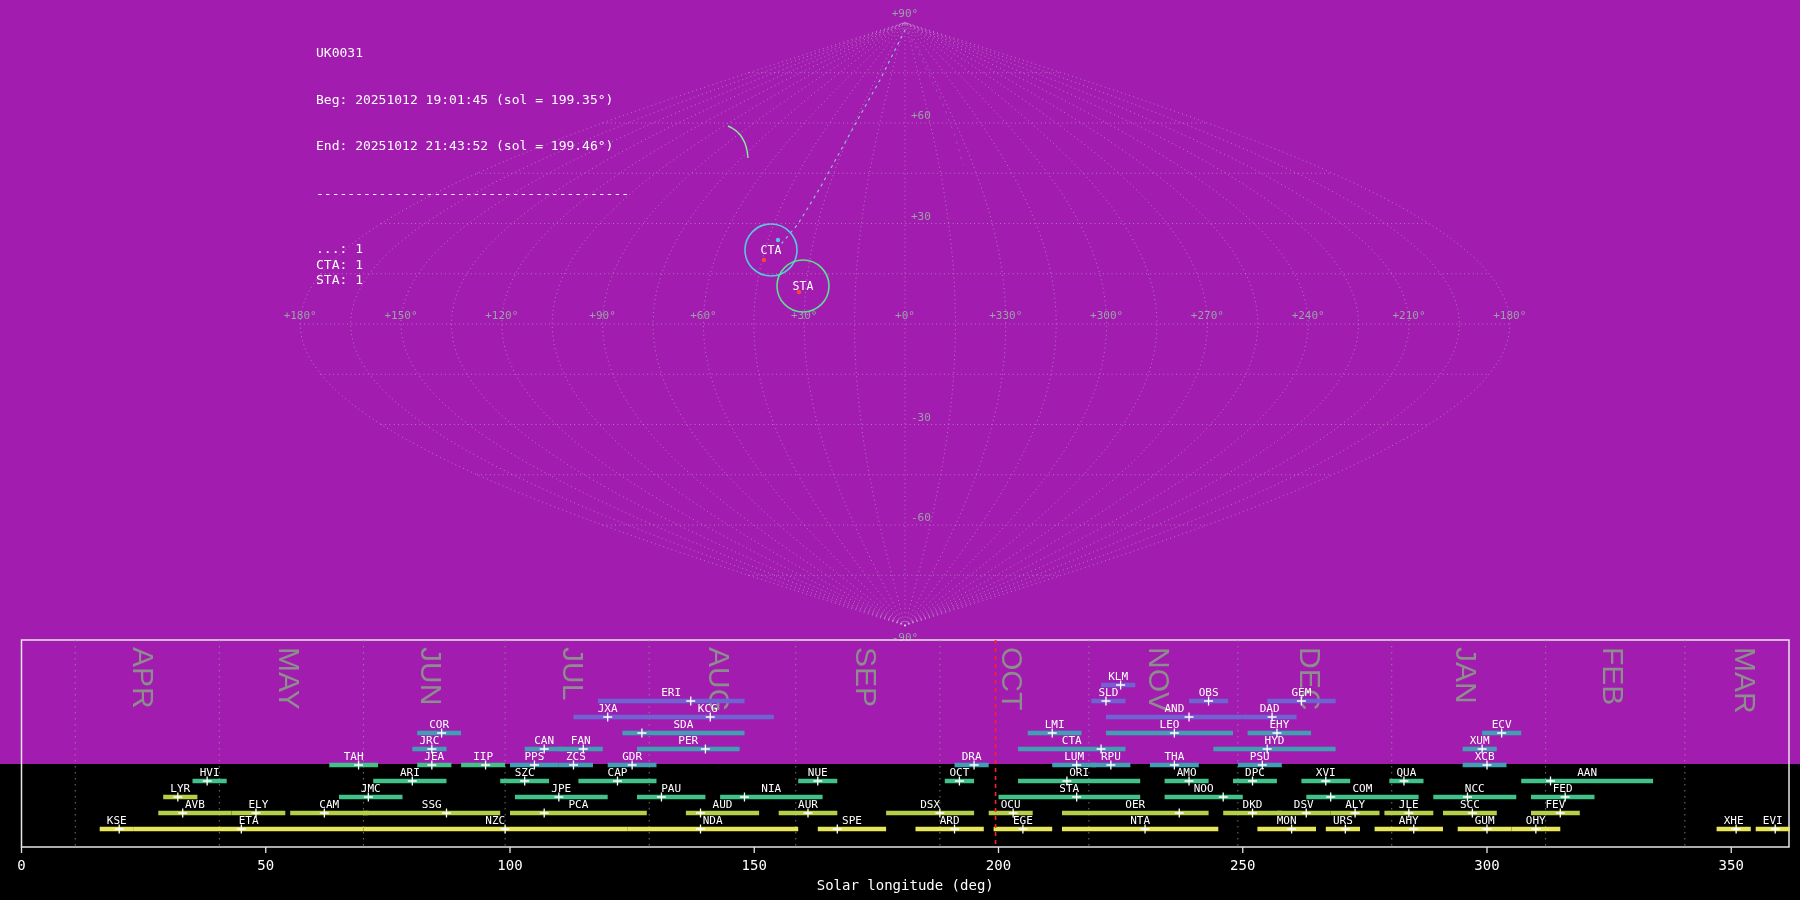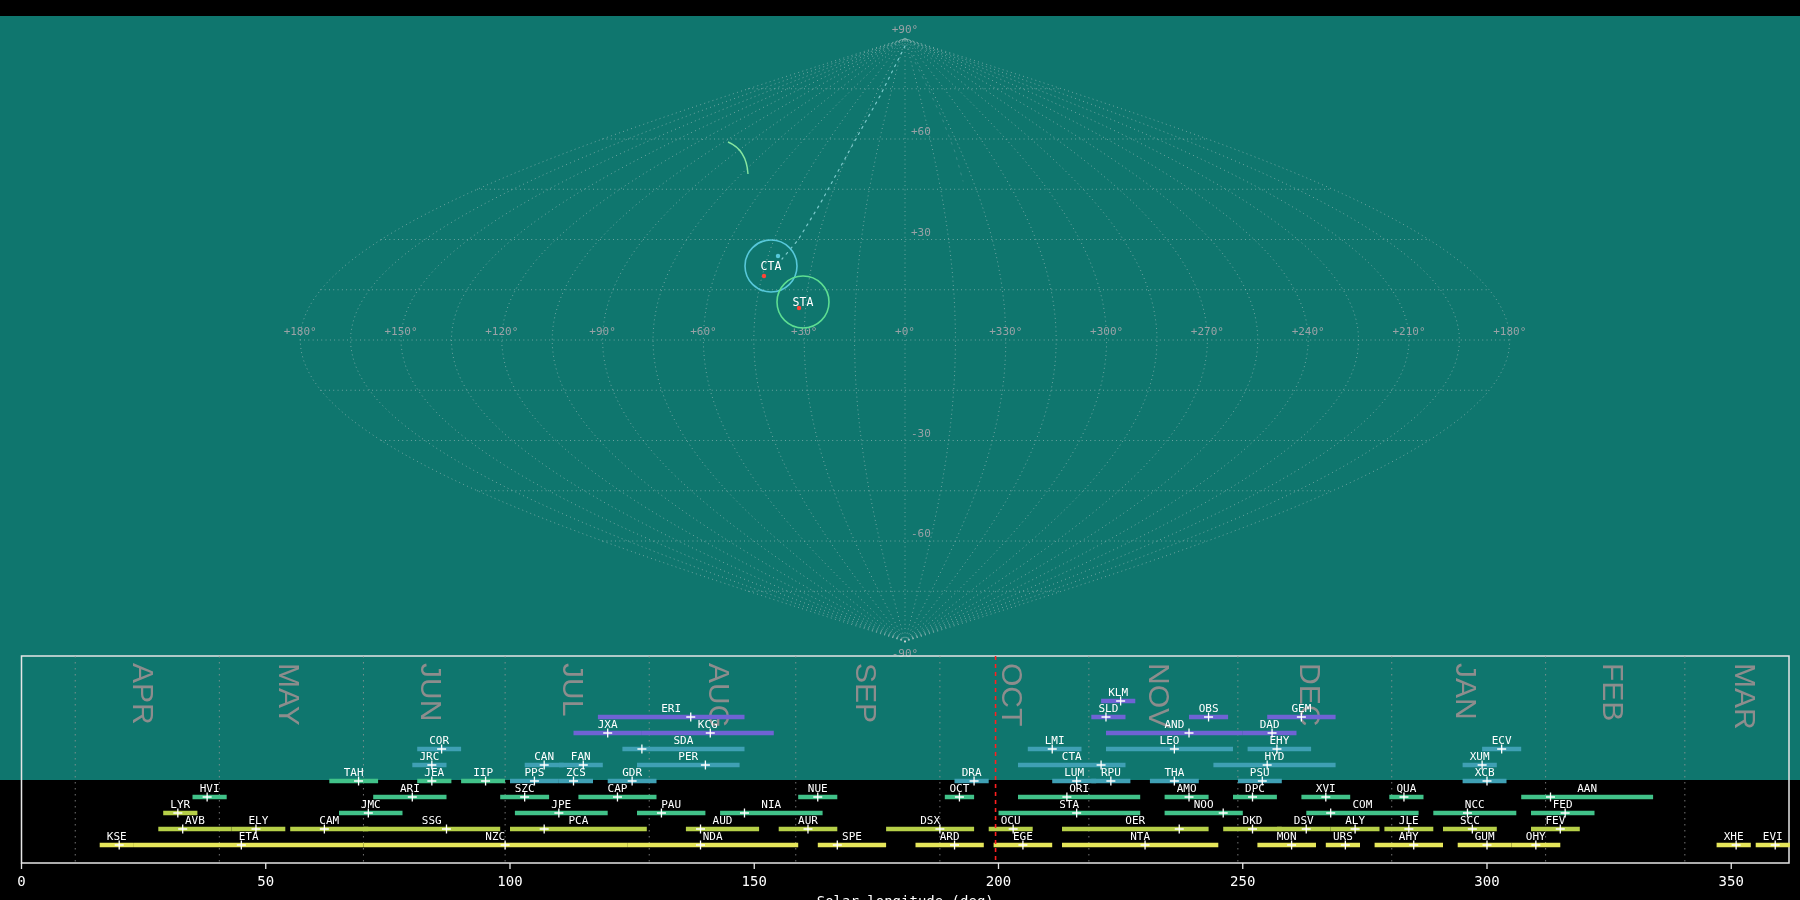--- a/index.html
+++ b/index.html
@@ -1,18 +1,18 @@
 <!DOCTYPE html>
 <html><head>
 <meta charset="utf-8">
 <style>
   html,body{margin:0;padding:0;background:#000;}
   body{width:1800px;height:900px;overflow:hidden;}
-  .stage{position:relative;width:1800px;height:764px;background:#0f766e;
-         font-family:"DejaVu Sans Mono",monospace;margin-top:16px;}
+  .stage{position:relative;width:1800px;height:764px;background:#a21caf;
+         font-family:"DejaVu Sans Mono",monospace;}
   #scene{position:absolute;left:0;top:0;}
   #info{position:absolute;left:316px;top:14px;color:#fff;font-size:13px;
         line-height:15.5px;white-space:pre;font-family:"DejaVu Sans Mono",monospace;}
   #info .sep{margin:1px 0 9px 0;letter-spacing:0;}
   #counts div{line-height:15.5px;}
 </style>
 </head>
 <body>
 
 <div class="stage">
@@ -567,13 +567,20 @@
         <line x1="1242.75" y1="847" x2="1242.75" y2="853" stroke="#e6e6e6" stroke-width="1.3"></line>
         <text x="1242.75" y="870" text-anchor="middle" fill="#fff" font-size="14">250</text>
         <line x1="1487" y1="847" x2="1487" y2="853" stroke="#e6e6e6" stroke-width="1.3"></line>
         <text x="1487" y="870" text-anchor="middle" fill="#fff" font-size="14">300</text>
         <line x1="1731.25" y1="847" x2="1731.25" y2="853" stroke="#e6e6e6" stroke-width="1.3"></line>
         <text x="1731.25" y="870" text-anchor="middle" fill="#fff" font-size="14">350</text>
         <text x="905.25" y="890" text-anchor="middle" fill="#fff" font-size="14">Solar longitude (deg)</text>
       </g>
     </svg>
 
+  <div id="info">
+    <div>UK0031</div>
+    <div>Beg: 20251012 19:01:45 (sol = 199.35°)</div>
+    <div>End: 20251012 21:43:52 (sol = 199.46°)</div>
+    <div class="sep">----------------------------------------</div>
+    <div id="counts"><div>...: 1</div><div>CTA: 1</div><div>STA: 1</div></div>
+  </div>
 </div>
 
 </body></html>

